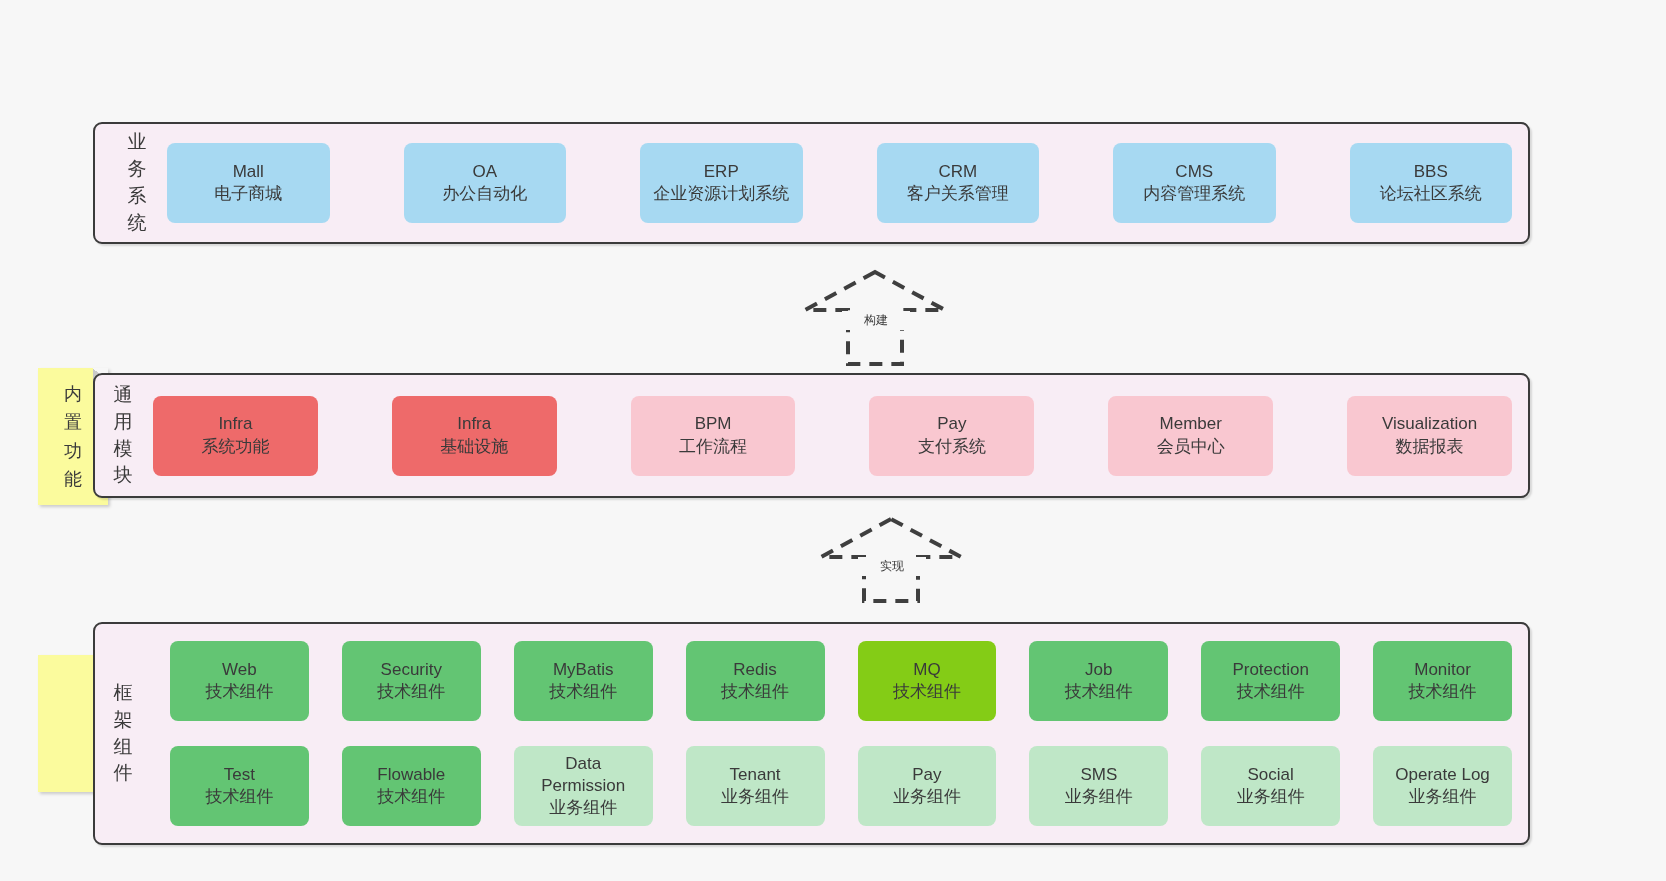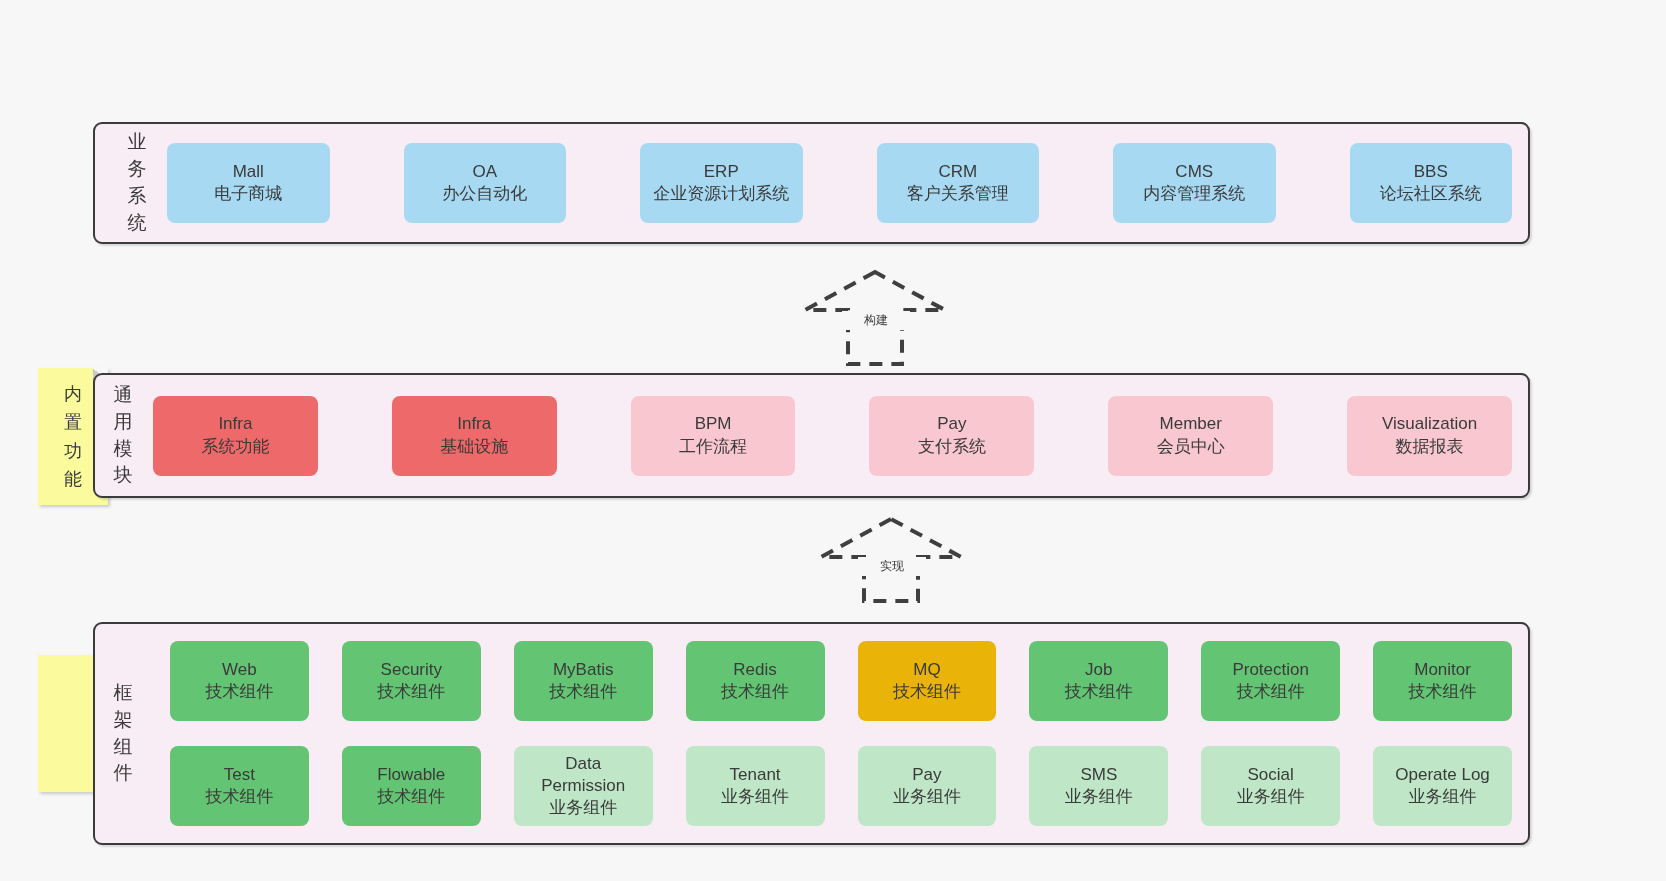--- a/index.html
+++ b/index.html
@@ -197,21 +197,21 @@
             <div>技术组件</div>
           </div>
           <div class="box" style="background: rgb(99, 197, 115);">
             <div>MyBatis</div>
             <div>技术组件</div>
           </div>
           <div class="box" style="background: rgb(99, 197, 115);">
             <div>Redis</div>
             <div>技术组件</div>
           </div>
-          <div class="box" style="background: #eab308; justify-content: center;">
+          <div class="box" style="background: #84cc16; justify-content: center;">
             <div>MQ</div>
             <div>技术组件</div>
           </div>
           <div class="box" style="background: rgb(99, 197, 115);">
             <div>Job</div>
             <div>技术组件</div>
           </div>
           <div class="box" style="background: rgb(99, 197, 115);">
             <div>Protection</div>
             <div>技术组件</div>

